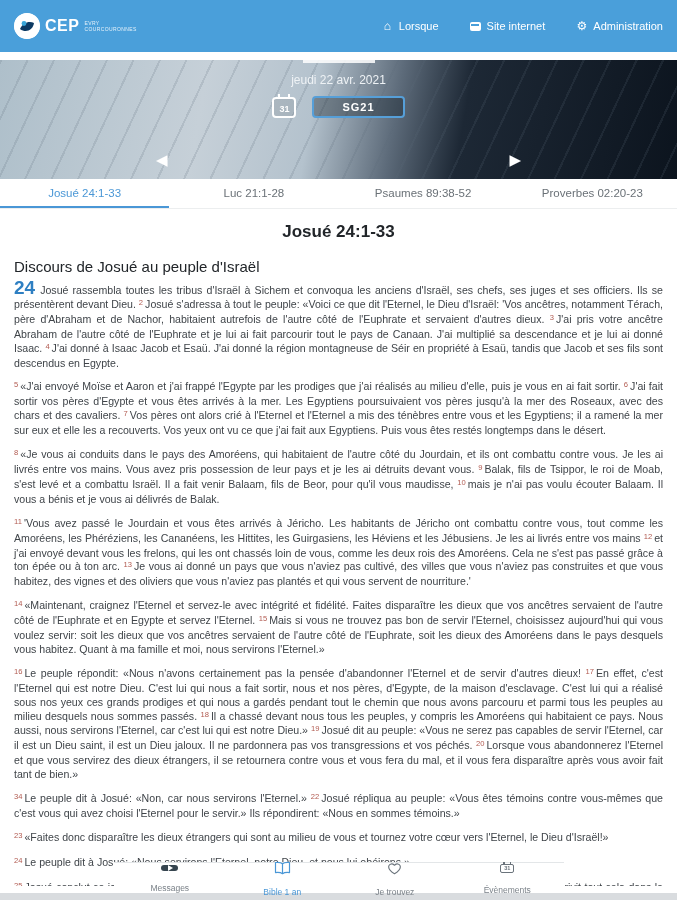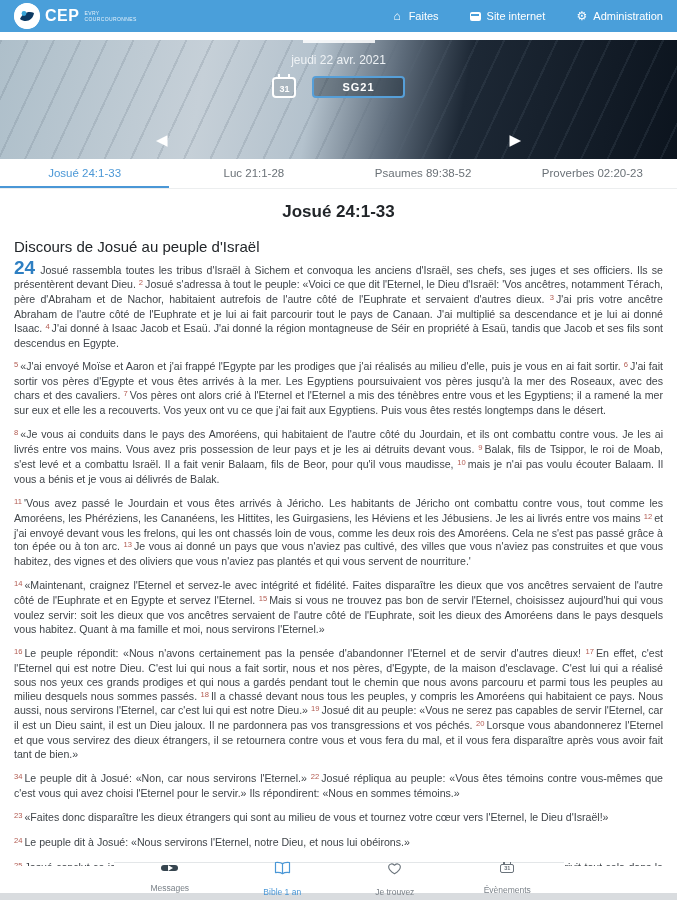--- a/index.html
+++ b/index.html
@@ -1,21 +1,21 @@
 <!DOCTYPE html>
 <html><head>
 <meta charset="utf-8">
 <style>
   * { margin:0; padding:0; box-sizing:border-box; }
   html,body { width:677px; height:900px; overflow:hidden; background:#fff;
     font-family:"Liberation Sans", sans-serif; }
   .app { position:relative; width:677px; height:900px; background:#fff; overflow:hidden; }
 
   
-  .topbar { height:32px; background:#4a9fda; display:flex; align-items:center;
+  .topbar { height:52px; background:#4a9fda; display:flex; align-items:center;
     justify-content:space-between; padding:0 14px; }
   .logo { display:flex; align-items:center; gap:5px; cursor:pointer; }
   .logo-circle { width:26px; height:26px; border-radius:50%; background:#fff;
     display:flex; align-items:center; justify-content:center; overflow:hidden; }
   .logo-text { color:#fff; font-weight:bold; font-size:16px; letter-spacing:.5px; }
   .logo-sub { display:flex; flex-direction:column; justify-content:center;
     font-size:5px; line-height:6px; color:rgba(255,255,255,.85); letter-spacing:.4px; }
   .topnav { display:flex; align-items:center; gap:30px; }
   .topnav a { display:flex; align-items:center; gap:5px; color:#fff; font-size:11px;
     text-decoration:none; cursor:pointer; }
@@ -98,21 +98,21 @@
       </span>
       <span class="logo-text">CEP</span>
       <span class="logo-sub">
         <span>EVRY</span>
         <span>COURCOURONNES</span>
       </span>
     </div>
     <nav class="topnav">
       <a>
         <span class="ticon">⌂</span>
-        <span>Faites</span>
+        <span>Lorsque</span>
       </a>
       <a>
         <span class="ticon">
             <span class="browser-box"></span>
           </span>
         <span>Site internet</span>
       </a>
       <a>
         <span class="ticon">⚙</span>
         <span>Administration</span>

